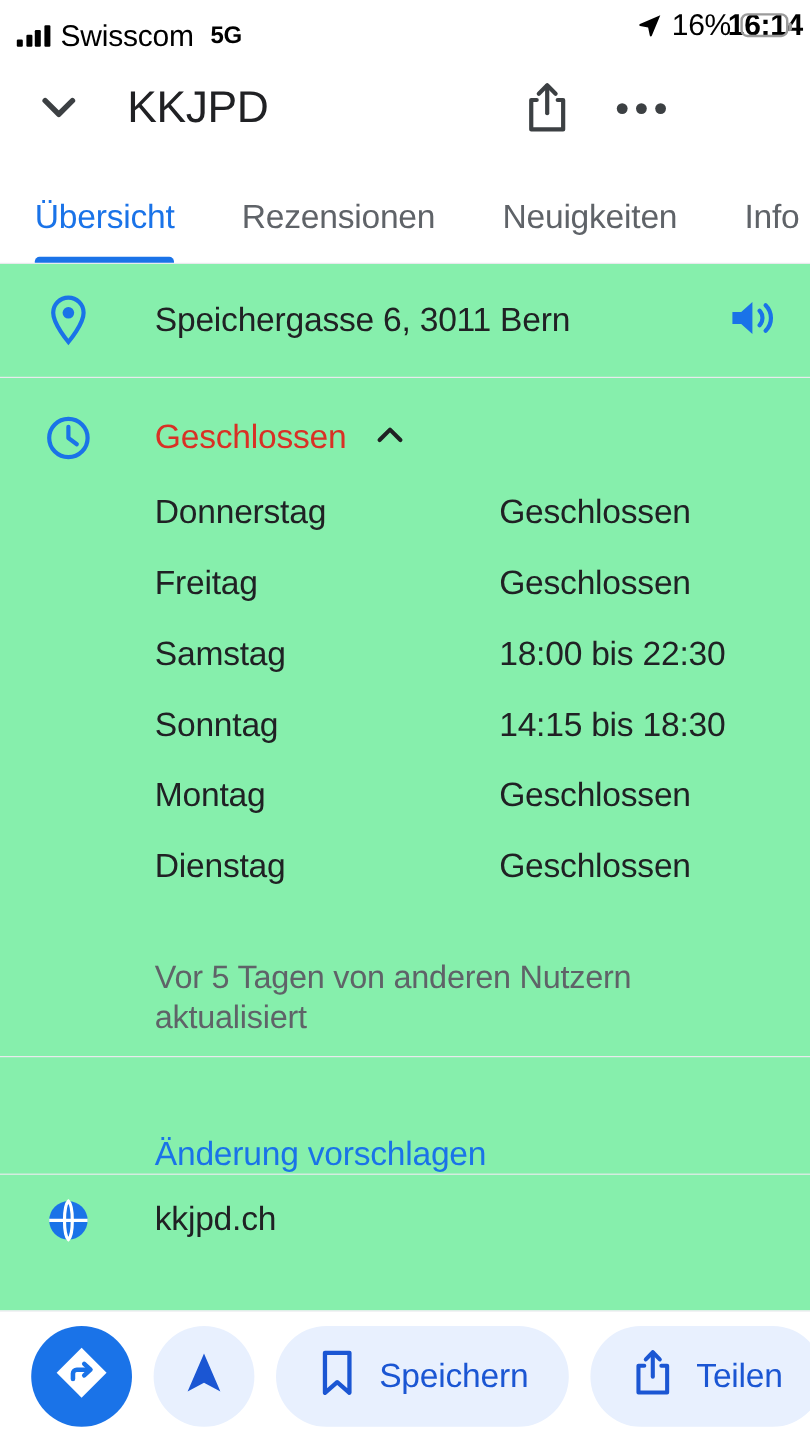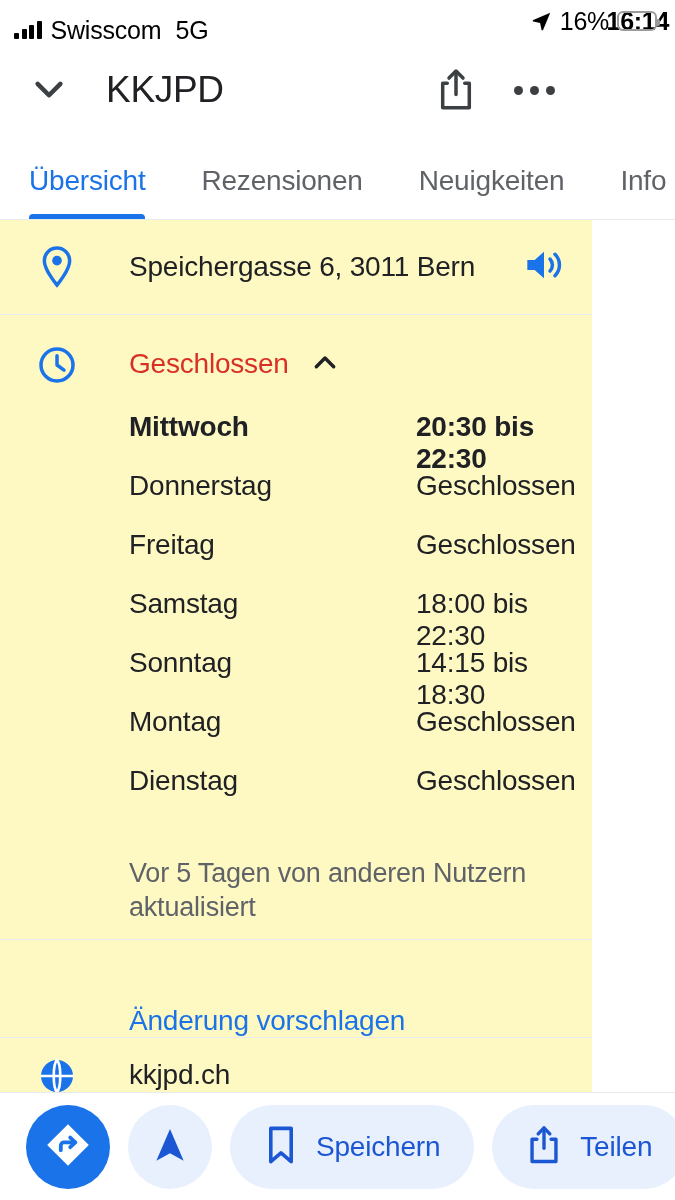--- a/index.html
+++ b/index.html
@@ -53,24 +53,25 @@
   .signal-bars i:nth-child(1) { height: 6px; }
   .signal-bars i:nth-child(2) { height: 10px; }
   .signal-bars i:nth-child(3) { height: 14px; }
   .signal-bars i:nth-child(4) { height: 18px; }
   .carrier-name {
     font-size: 25px;
     letter-spacing: -0.2px;
     line-height: 1;
   }
   .network-type {
-    font-size: 25px;
+    font-size: 20px;
     letter-spacing: -0.2px;
     line-height: 1;
     margin-left: 5px;
+    font-weight: bold;
   }
   .status-center {
     position: absolute;
     left: 0; right: 6px;
     text-align: right;
     font-size: 25px;
     font-weight: bold;
     letter-spacing: -0.3px;
     pointer-events: none;
   }
@@ -186,23 +187,23 @@
     bottom: 0;
     height: 6px;
     background: #1a73e8;
     border-radius: 4px 4px 0 0;
   }
 
   
   .content {
     position: absolute;
     top: 220px; left: 0;
-    width: 592px;
+    width: 675px;
     bottom: 0;
-    background: #fef9c3;
+    background: #86efac;
     overflow: hidden;
   }
   .row {
     display: flex;
     align-items: flex-start;
     padding: 0 26px;
     border-bottom: 1px solid #e8eaed;
   }
   .row-icon {
     flex: 0 0 auto;
@@ -444,24 +445,20 @@
         <div class="hours-header">
           <span class="hours-status">Geschlossen</span>
           <span>
             <svg width="32" height="32" viewBox="0 0 24 24" aria-hidden="true">
               <path d="M5.5 15.5 12 9l6.5 6.5" fill="none" stroke="#202124" stroke-width="2.6" stroke-linecap="round" stroke-linejoin="round"></path>
             </svg>
           </span>
         </div>
 
         <div class="hours-table">
-          <div class="hours-line today">
-            <span class="hours-day">Mittwoch</span>
-            <span class="hours-time">20:30 bis 22:30</span>
-          </div>
           <div class="hours-line">
             <span class="hours-day">Donnerstag</span>
             <span class="hours-time">Geschlossen</span>
           </div>
           <div class="hours-line">
             <span class="hours-day">Freitag</span>
             <span class="hours-time">Geschlossen</span>
           </div>
           <div class="hours-line">
             <span class="hours-day">Samstag</span>

